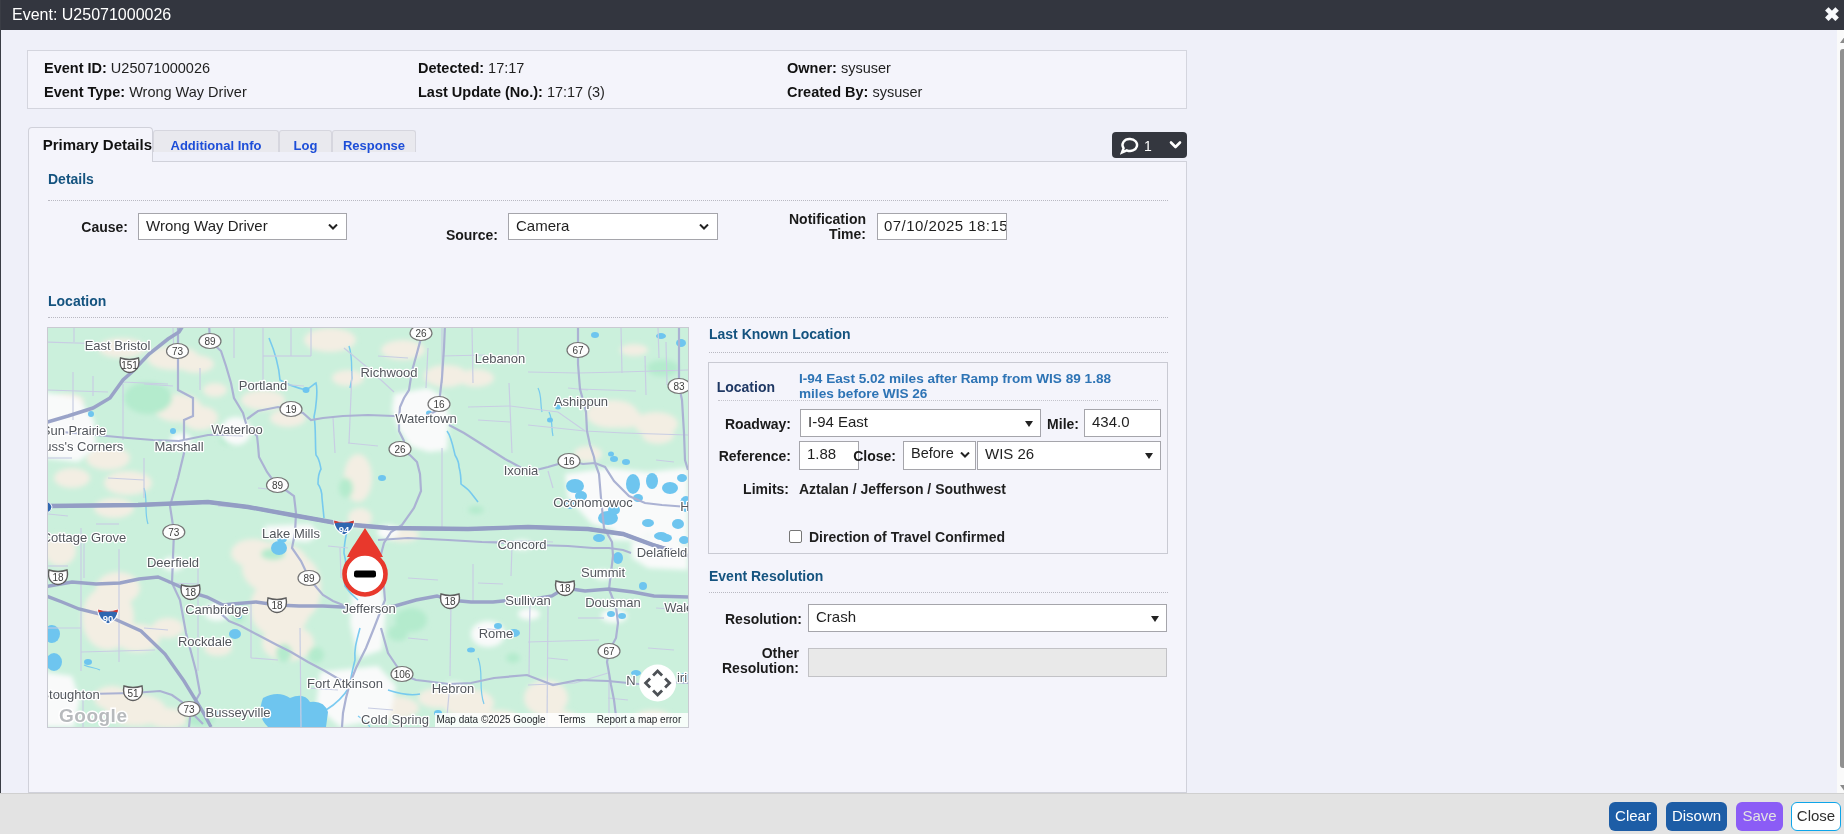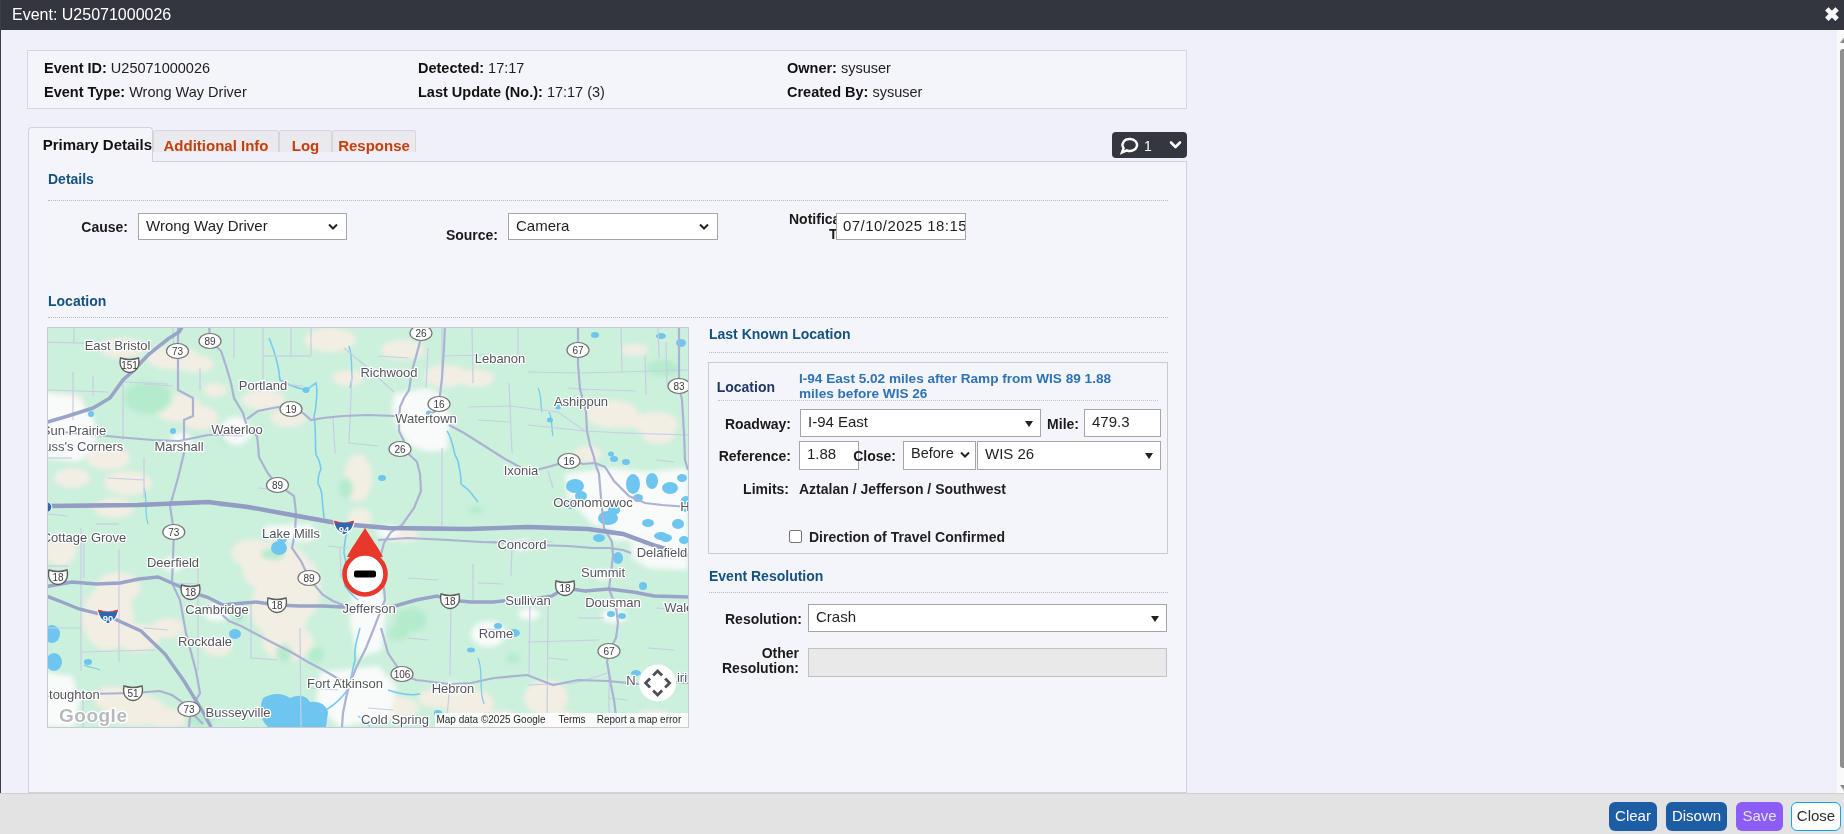--- a/index.html
+++ b/index.html
@@ -6,21 +6,21 @@
   html,body { width:1844px; height:834px; overflow:hidden; }
   body { font-family:"Liberation Sans", sans-serif; background:#eff0f9; position:relative; }
   .abs { position:absolute; }
   .titlebar { left:0; top:0; width:1844px; height:30px; background:#33363f; color:#fff; font-size:16px; line-height:30px; padding-left:12px; }
   .closex { left:1820px; top:2px; width:24px; height:25px; color:#f8fafd; font-size:19px; font-weight:bold; text-align:center; line-height:25px; }
   .leftedge { left:0; top:0; width:1px; height:793px; background:#3a3d45; }
   .infobox { left:27px; top:50px; width:1160px; height:59px; background:#f4f4fb; border:1px solid #d4d5de; font-size:14.5px; color:#1f1f1f; }
   .infobox b { color:#111; }
   .ib { white-space:nowrap; }
   
-  .tab { top:130px; height:22px; background:#e9e9ee; border:1px solid #d6d6de; border-bottom:none; border-radius:3px 3px 0 0; color:#c2410c; font-weight:bold; font-size:15px; text-align:center; line-height:30px; }
+  .tab { top:130px; height:22px; background:#e9e9ee; border:1px solid #d6d6de; border-bottom:none; border-radius:3px 3px 0 0; color:#1d4ed8; font-weight:bold; font-size:13px; text-align:center; line-height:30px; }
   .tabactive { left:28px; top:127px; width:125px; height:35px; background:#f4f4fb; border:1px solid #d0d1da; border-bottom:none; border-radius:4px 4px 0 0; color:#111; font-weight:bold; font-size:15px; text-align:right; line-height:33px; z-index:3; }
   .panel { left:28px; top:161px; width:1159px; height:632px; background:#f4f4fb; border:1px solid #d0d1da; }
   .commentbtn { left:1112px; top:132px; width:75px; height:26px; background:#34373f; border-radius:4px; z-index:4; }
   .sechead { position:absolute; font-size:14px; font-weight:bold; color:#14537f; }
   .dotted { position:absolute; border-top:1px dotted #b9b9c2; }
   .lbl { position:absolute; font-size:14px; font-weight:bold; color:#1a1a1a; text-align:right; white-space:nowrap; }
   .val { position:absolute; font-size:14px; color:#1f1f1f; white-space:nowrap;font-weight:bold; }
   .ctl { position:absolute; background:#fff; border:1px solid #a5a5ab; font-size:15px; color:#1f1f1f; white-space:nowrap; overflow:hidden; }
   .ctl .t { position:absolute; left:7px; top:3px; }
   .chev { position:absolute; right:8px; top:10px; width:10px; height:6px; }
@@ -69,21 +69,21 @@
     </svg>
   </div>
   <div class="lbl" style="right:1346px; top:227px;">Source:</div>
   <div class="ctl" style="left:508px; top:213px; width:210px; height:27px;padding-left:24px;">
     <span class="t">Camera</span>
     <svg class="chev" viewBox="0 0 10 6">
       <path d="M1 0.5 L5 4.5 L9 0.5" fill="none" stroke="#222" stroke-width="2"></path>
     </svg>
   </div>
   <div class="lbl" style="right:978px; top:212px; line-height:15px;">Notification<br>Time:</div>
-  <div class="ctl" style="left:836px; top:213px; width:130px; height:27px;padding-left:48px;">
+  <div class="ctl" style="left:877px; top:213px; width:130px; height:27px;padding-left:48px;">
     <span class="t" style="left:6px; letter-spacing:0.45px;">07/10/2025 18:15</span>
   </div>
 
   <div class="sechead" style="left:48px; top:293px;">Location</div>
   <div class="dotted" style="left:48px; top:317px; width:1120px;"></div>
 
   <div class="abs" id="mapbox" style="left:48px; top:328px; width:640px; height:399px; outline:1px solid #c9cad2;">
     <svg width="640" height="399" viewBox="0 0 640 399" style="display:block">
 <defs>
         <filter id="soft" x="-20%" y="-20%" width="140%" height="140%">
@@ -518,21 +518,21 @@
   <div class="val" style="left:799px; top:372px; width:345px; white-space:normal; color:#2e74b5; font-size:13.6px; line-height:14.5px;">I-94 East 5.02 miles after Ramp from WIS 89 1.88 miles before WIS 26</div>
   <div class="dotted" style="left:718px; top:400px; width:440px; border-color:#c4c4cc;"></div>
 
   <div class="lbl" style="right:1053px; top:416px;">Roadway:</div>
   <div class="ctl" style="left:800px; top:409px; width:241px; height:28px;">
     <span class="t">I-94 East</span>
     <span class="tri"></span>
   </div>
   <div class="lbl" style="right:765px; top:416px;">Mile:</div>
   <div class="ctl" style="left:1084px; top:409px; width:77px; height:28px;">
-    <span class="t">479.3</span>
+    <span class="t">434.0</span>
   </div>
 
   <div class="lbl" style="right:1053px; top:448px;">Reference:</div>
   <div class="ctl" style="left:799px; top:441px; width:60px; height:29px;">
     <span class="t">1.88</span>
   </div>
   <div class="lbl" style="right:948px; top:448px; font-weight:bold;">Close:</div>
   <div class="ctl" style="left:903px; top:441px; width:73px; height:29px; font-size:14.5px;">
     <span class="t">Before</span>
     <svg class="chev" viewBox="0 0 10 6" style="right:5px;">

